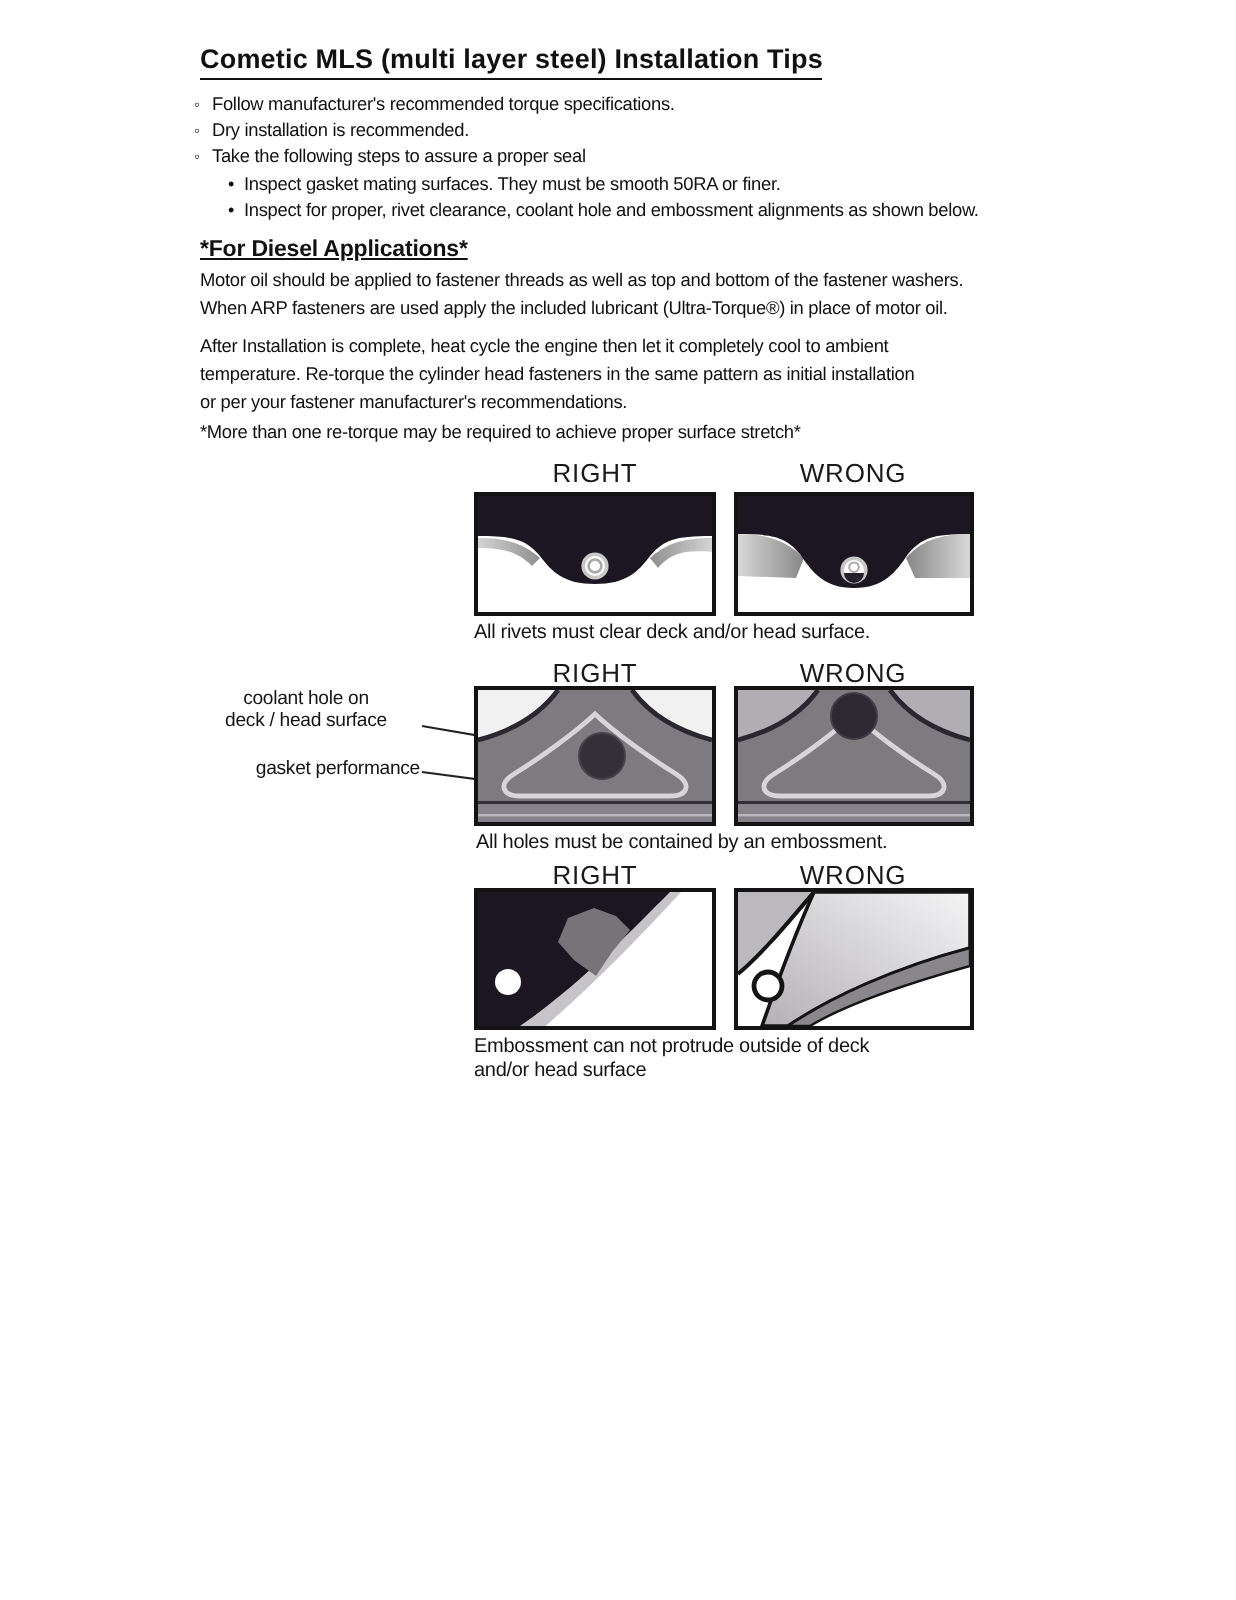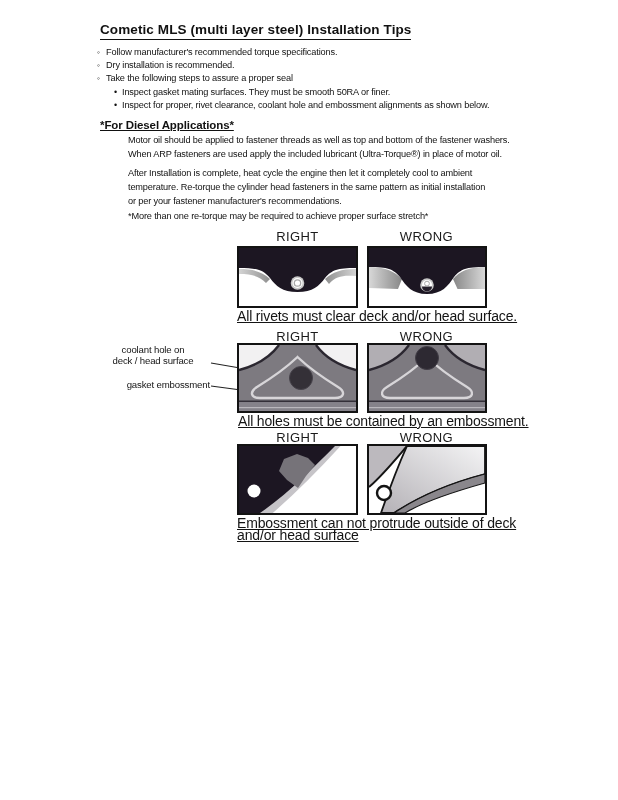--- a/index.html
+++ b/index.html
@@ -10,27 +10,27 @@
   .title { font-weight:bold; font-size:13.5px; letter-spacing:0.1px;
            border-bottom:1.6px solid #111; padding-bottom:2px; white-space:nowrap; }
 
   .tips { font-size:9.2px; line-height:13.2px; letter-spacing:-0.15px; }
   .tip-row { display:flex; white-space:nowrap; }
   .tip-row .bullet { width:9px; flex:0 0 9px; font-size:8.5px; }
   .tip-row.sub { margin-left:17px; }
   .tip-row.sub .bullet { width:8px; flex:0 0 8px; font-size:9px; }
 
   .h2 { font-weight:bold; font-size:11.5px; letter-spacing:-0.1px;text-decoration:underline; }
-  .body-par { font-size:9.2px; line-height:13.9px; letter-spacing:-0.15px;margin-left:28px; }
+  .body-par { font-size:9.2px; line-height:13.9px; letter-spacing:-0.15px; }
   .body-par div { white-space:nowrap; }
 
   .dlabel { font-size:13px; letter-spacing:0.4px; text-align:center; width:121px; color:#1a1a1a; }
   .dbox { border:2px solid #131313; box-sizing:border-box; background:#fff; }
   .dbox svg { display:block; width:100%; height:100%; }
-  .caption { font-size:14px; letter-spacing:-0.15px; line-height:11.5px; white-space:nowrap; color:#141414;text-decoration:underline; }
+  .caption { font-size:10px; letter-spacing:-0.15px; line-height:11.5px; white-space:nowrap; color:#141414; }
 
   .callout { font-size:9.6px; line-height:10.5px; letter-spacing:-0.15px;
              text-align:right; color:#141414; }
 
   .fine { font-size:5.6px; line-height:7px; letter-spacing:-0.1px; width:421px; color:#1d1d1d; }
   .fine p { margin:0 0 4.5px 0; }
   .fine p.tight { margin-bottom:0; }
   .fine .fh { font-weight:bold; margin-bottom:3.5px; }
 
   .code { font-size:15px; letter-spacing:0.2px; color:#737373; }
@@ -131,21 +131,21 @@
 
   <div class="abs caption" style="left:237px; top:311px;">All rivets must clear deck and/or head surface.</div>
 
   <div class="abs dlabel" style="left:237px; top:329px;">RIGHT</div>
   <div class="abs dlabel" style="left:366px; top:329px;">WRONG</div>
 
   <div class="abs callout" style="left:96px; top:345px; width:114px;text-align:center;">
     <div>coolant hole on</div>
     <div>deck / head surface</div>
   </div>
-  <div class="abs callout" style="left:96px; top:380px; width:114px;">gasket embossment</div>
+  <div class="abs callout" style="left:96px; top:380px; width:114px;">gasket performance</div>
 
   <svg class="abs" style="left:208px; top:356px;" width="96" height="42" viewBox="0 0 96 42">
     <line x1="3" y1="7" x2="90" y2="22" stroke="#222" stroke-width="1.1"></line>
     <line x1="3" y1="30" x2="56" y2="37" stroke="#222" stroke-width="1.1"></line>
   </svg>
 
   <div class="abs dbox" style="left:237px; top:343px; width:121px; height:70px;">
     <svg viewBox="0 0 117 66" preserveAspectRatio="none">
       <rect x="0" y="0" width="117" height="66" fill="#7d7a80"></rect>
       <path d="M0,0 H40 C32,11 19,20 0,25 Z" fill="#f2f1f2"></path>

